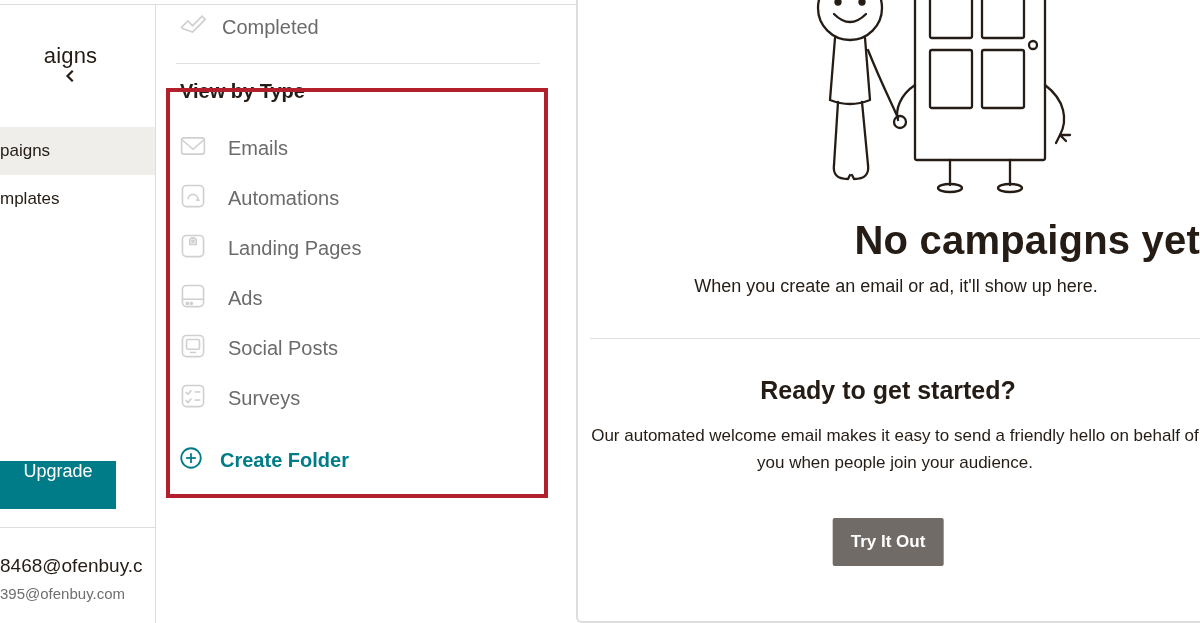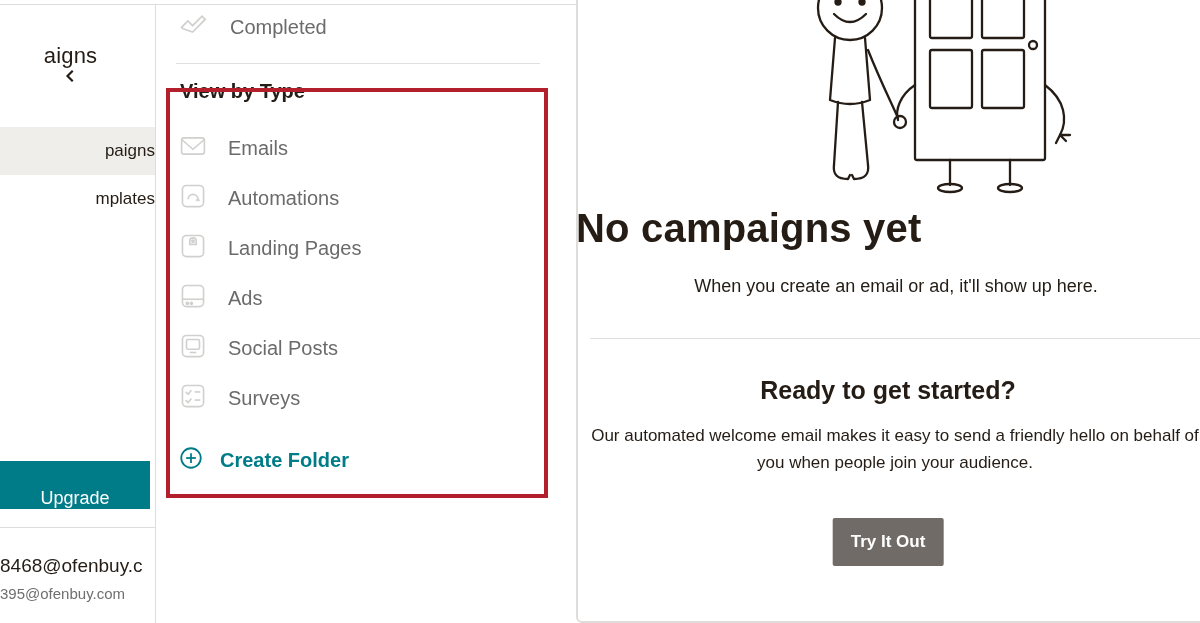--- a/index.html
+++ b/index.html
@@ -42,35 +42,34 @@
   .chevron-left {
     width: 14px; height: 14px;
     stroke: #241c15; stroke-width: 2.5; fill: none;
   }
   .sidebar-list { margin-top: 40px; }
   .sidebar-item {
     padding: 14px 0 14px 0;
     font-size: 17px;
     color: #241c15;
     cursor: pointer;
-    text-align: right;
   }
   .sidebar-item.active { background: #efeeea; }
   .upgrade-btn {
     position: absolute;
     left: 0;
     top: 456px;
-    width: 150px;
+    width: 116px;
     height: 48px;
     background: #007c89;
     color: #fff;
     font-size: 18px;
     font-weight: 500;
     display: flex;
-    align-items: flex-end;
+    align-items: flex-start;
     justify-content: center;
     cursor: pointer;
     border: none;
   }
   .sidebar-divider {
     position: absolute;
     left: 0; right: 0;
     top: 522px;
     border-top: 1px solid #dedddc;
   }
@@ -94,21 +93,21 @@
     position: absolute;
     left: 156px;
     top: 5px;
     bottom: 0;
     width: 404px;
     background: #fff;
   }
   .status-item {
     display: flex;
     align-items: center;
-    gap: 22px;
+    gap: 14px;
     padding: 6px 0 18px 24px;
   }
   .status-icon { width: 28px; height: 28px; stroke: #d0d0ce; fill: none; stroke-width: 2.2; }
   .status-label { font-size: 20px; color: #6b6b6b; }
   .status-divider {
     margin: 2px 20px 0 20px;
     border-top: 1px solid #e0e0de;
   }
 
   .highlight-box {
@@ -174,23 +173,23 @@
   }
   .main {
     position: absolute;
     left: 576px;
     top: 0;
     right: 0;
     bottom: 0;
   }
   .empty-title {
     position: absolute;
-    top: 206px;
+    top: 218px;
     left: 0; right: 0;
-    text-align: left;
+    text-align: right;
     font-size: 40px;
     color: #241c15;
     letter-spacing: 0.2px;
   }
   .empty-sub {
     position: absolute;
     top: 276px;
     left: 16px; right: 0;
     text-align: center;
     font-size: 18px;

